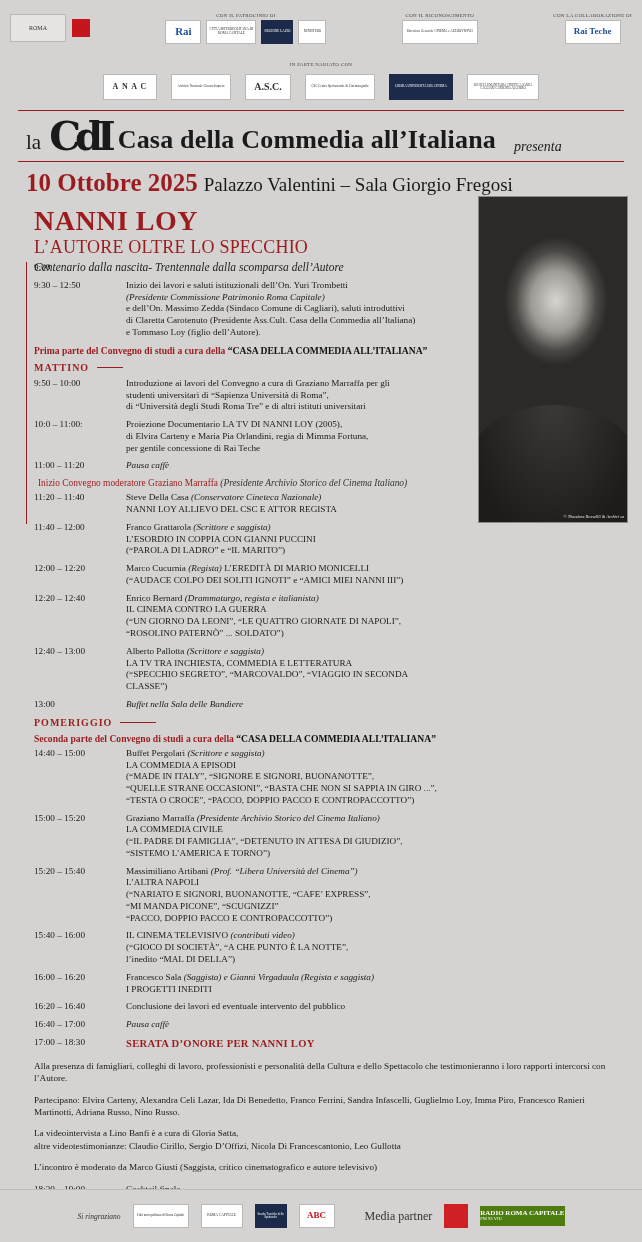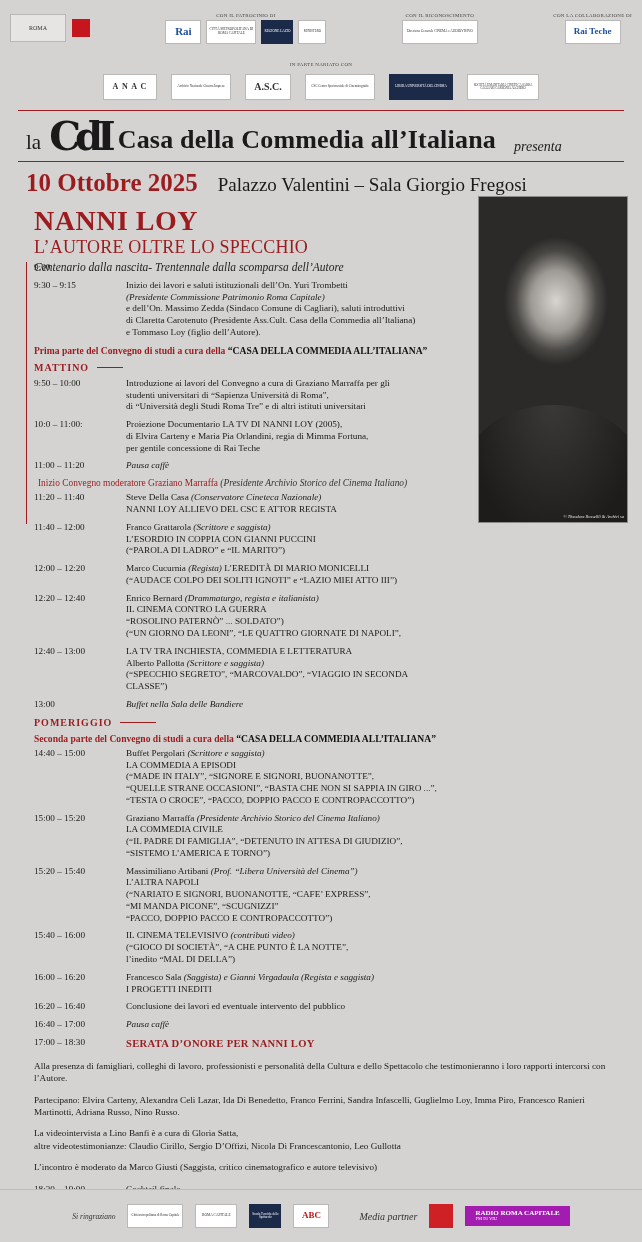--- a/index.html
+++ b/index.html
@@ -44,21 +44,21 @@
   .monogram{
     font-family:"DejaVu Serif", serif;
     font-size:40px;font-weight:bold;letter-spacing:-6px;
     line-height:.95;
   }
   .maintitle{font-size:26px;font-weight:bold;letter-spacing:.2px;}
   .presenta{font-size:14px;font-style:italic;margin-left:10px;}
 
   .hr-red{border:0;border-top:1.6px solid #9b1b1e;margin:6px 18px 0 18px;}
 
-  .dateline{display:flex;align-items:baseline;padding:7px 0 0 26px;gap:20px;}
+  .dateline{display:flex;align-items:baseline;padding:7px 0 0 26px;gap:6px;}
   .date{font-size:25px;font-weight:bold;color:#9b1b1e;}
   .venue{font-size:19px;color:#1a1a1a;}
 
   .headline{padding:10px 0 0 34px;}
   .h-name{font-size:28px;font-weight:bold;color:#9b1b1e;letter-spacing:.5px;line-height:1;}
   .h-sub{font-size:18px;color:#9b1b1e;letter-spacing:.2px;margin-top:2px;}
   .h-sub2{font-size:11.5px;font-style:italic;color:#222;margin-top:3px;}
 
   
   .portrait{
@@ -112,22 +112,22 @@
     margin-top:12px;letter-spacing:.2px;
   }
 
   
   .footer{
     position:absolute;left:0;bottom:0;width:642px;height:52px;
     display:flex;align-items:center;justify-content:center;gap:12px;
     border-top:1px solid #bdbcba;background:#d4d3d1;
   }
   .thanks{font-size:7.5px;font-style:italic;color:#333;}
-  .mediap{font-size:10px;font-style:italic;color:#333;margin-left:18px;}
-  .rr{background:#a21caf;color:#fff;font-size:7px;font-weight:bold;padding:4px 10px;line-height:1.05;text-align:left;}
+  .mediap{font-size:12px;color:#333;margin-left:18px;}
+  .rr{background:#4d7c0f;color:#fff;font-size:7px;font-weight:bold;padding:4px 0;line-height:1.05;text-align:left;}
   .rr small{display:block;font-size:4.6px;font-weight:normal;}
 </style>
 </head>
 <body>
 
 <div class="page">
 
   <div class="logo-band band1">
     <div class="logo-cluster">
       <div class="logo-box grey" style="width:54px;height:26px;">
@@ -227,21 +227,21 @@
 
   <div class="prog">
     <div class="lead">
       <div class="vline" style="height:262px;"></div>
 
       <div class="narrow" id="opening">
           <div class="row blk narrow">
             <div class="t">9:00</div>
           </div>
           <div class="row blk narrow">
-            <div class="t">9:30 – 9:15</div>
+            <div class="t">9:30 – 12:50</div>
             <div class="d">
               <div>Inizio dei lavori e saluti istituzionali dell’On. Yuri Trombetti</div>
               <div class="it">(Presidente Commissione Patrimonio Roma Capitale)</div>
               <div>e dell’On. Massimo Zedda (Sindaco Comune di Cagliari), saluti introduttivi</div>
               <div>di Claretta Carotenuto (Presidente Ass.Cult. Casa della Commedia all’Italiana)</div>
               <div>e Tommaso Loy (figlio dell’Autore).</div>
             </div>
           </div>
         </div>
 
@@ -298,37 +298,37 @@
             <div class="d">
               <div><span>Franco Grattarola </span><span class="it">(Scrittore e saggista)</span><span></span></div>
               <div>L’ESORDIO IN COPPIA CON GIANNI PUCCINI</div>
               <div>(“PAROLA DI LADRO” e “IL MARITO”)</div>
             </div>
           </div>
           <div class="row blk narrow">
             <div class="t">12:00 – 12:20</div>
             <div class="d">
               <div><span>Marco Cucurnia </span><span class="it">(Regista)</span><span> L’EREDITÀ DI MARIO MONICELLI</span></div>
-              <div>(“AUDACE COLPO DEI SOLITI IGNOTI” e “LAZIO MIEI ATTO III”)</div>
+              <div>(“AUDACE COLPO DEI SOLITI IGNOTI” e “AMICI MIEI NANNI III”)</div>
             </div>
           </div>
           <div class="row blk narrow">
             <div class="t">12:20 – 12:40</div>
             <div class="d">
               <div><span>Enrico Bernard </span><span class="it">(Drammaturgo, regista e italianista)</span><span></span></div>
               <div>IL CINEMA CONTRO LA GUERRA</div>
+              <div>(“UN GIORNO DA LEONI”, “LE QUATTRO GIORNATE DI NAPOLI”,</div>
               <div>“ROSOLINO PATERNÒ” ... SOLDATO”)</div>
-              <div>(“UN GIORNO DA LEONI”, “LE QUATTRO GIORNATE DI NAPOLI”,</div>
             </div>
           </div>
           <div class="row blk narrow">
             <div class="t">12:40 – 13:00</div>
             <div class="d">
+              <div><span>Alberto Pallotta </span><span class="it">(Scrittore e saggista)</span><span></span></div>
               <div>LA TV TRA INCHIESTA, COMMEDIA E LETTERATURA</div>
-              <div><span>Alberto Pallotta </span><span class="it">(Scrittore e saggista)</span><span></span></div>
               <div>(“SPECCHIO SEGRETO”, “MARCOVALDO”, “VIAGGIO IN SECONDA CLASSE”)</div>
             </div>
           </div>
           <div class="row blk narrow">
             <div class="t">13:00</div>
             <div class="d">
               <div class="it">Buffet nella Sala delle Bandiere</div>
             </div>
           </div>
         </div>

